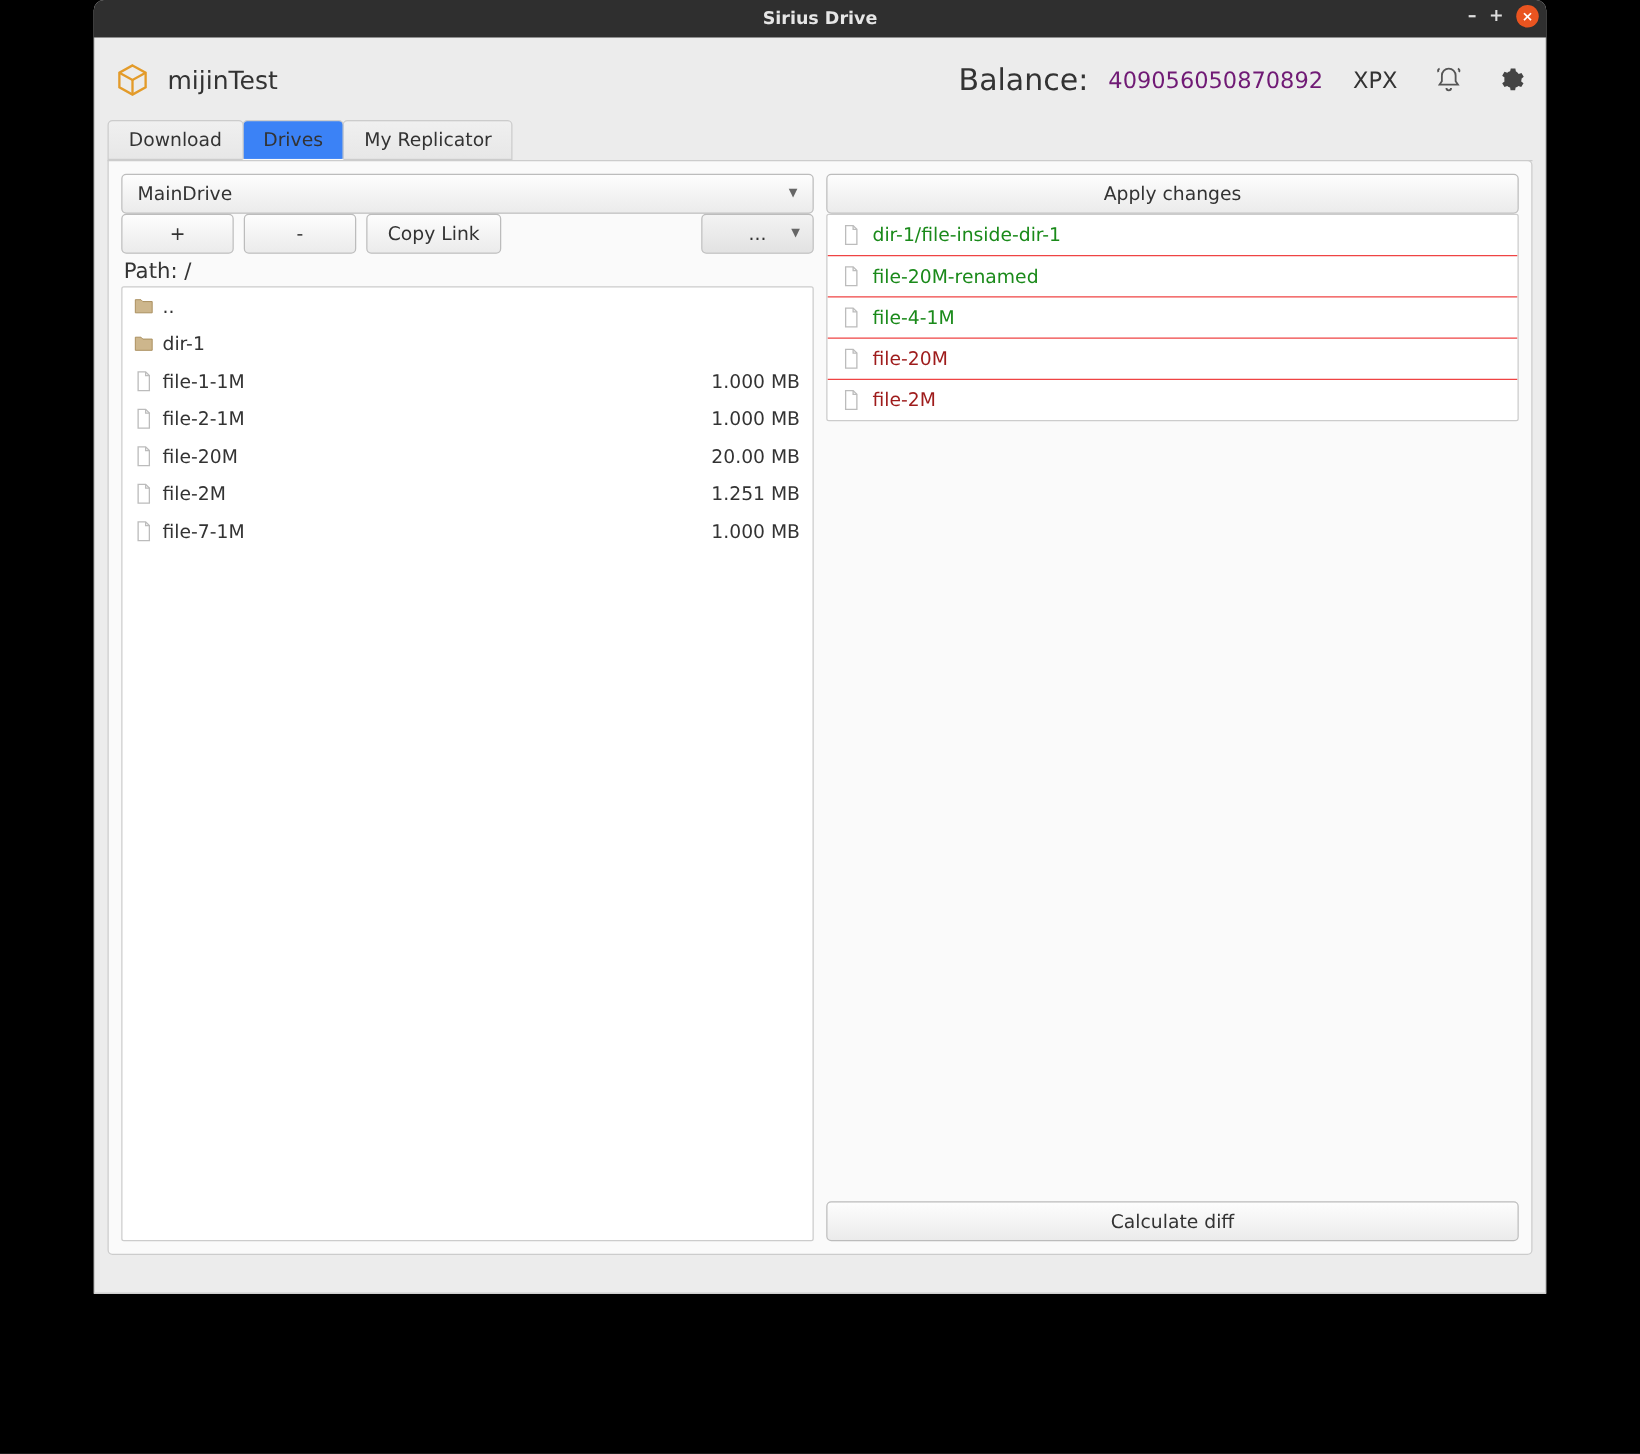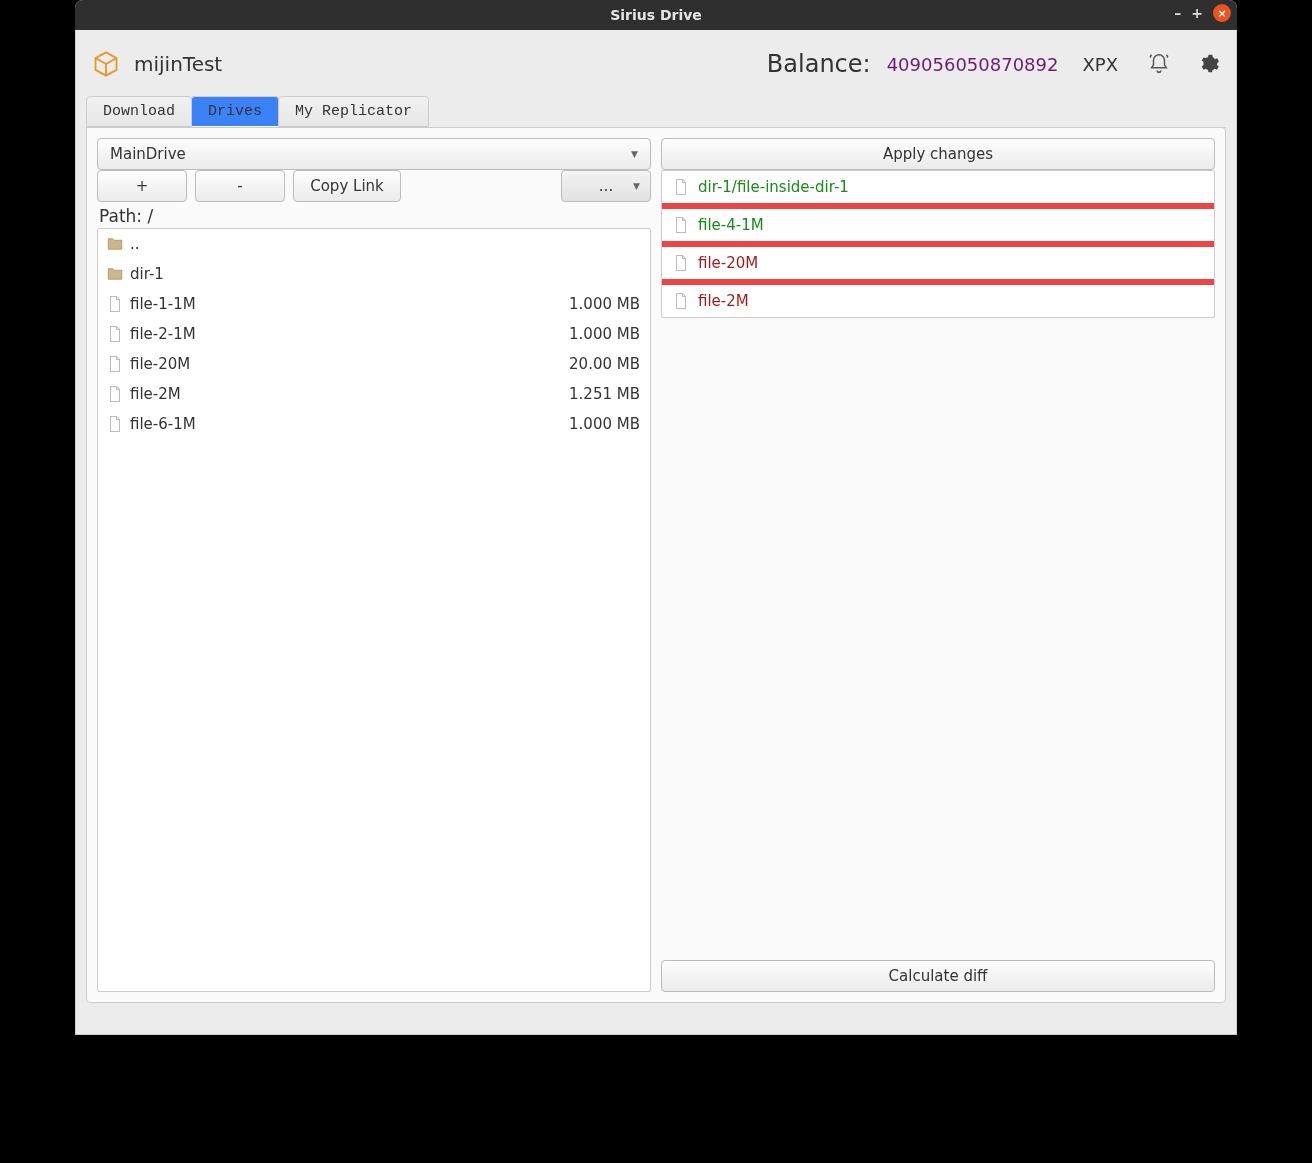--- a/index.html
+++ b/index.html
@@ -86,21 +86,20 @@
   .balance-value { font-size: 18px; color: #701a75; }
   .balance-unit { font-size: 18px; color: #333; margin-left: 10px; margin-right: 16px; }
   .icon-btn { color: #555; cursor: pointer; display: flex; }
   .icon-btn svg { width: 22px; height: 22px; }
 
   .tabs {
     display: flex;
     align-items: flex-end;
     border-bottom: 1px solid #ccc;
     margin-bottom: -1px;
-    font-family: Liberation Mono, monospace;
   }
   .tab {
     padding: 6px 16px;
     border: 1px solid #ccc;
     border-bottom: 1px solid #ccc;
     background: linear-gradient(#f0f0f0, #e7e7e7);
     border-radius: 4px 4px 0 0;
     margin-right: 0;
     font-size: 15px;
     color: #333;
@@ -214,21 +213,21 @@
     border: 1px solid #ccc;
     background: #fff;
     border-radius: 2px;
     overflow: hidden;
   }
   .change-row {
     display: flex;
     align-items: center;
     gap: 8px;
     padding: 7px 10px;
-    border-bottom: 6px solid #ef4444;
+    border-bottom: 1px solid #ef4444;
     font-size: 15px;
   }
   .change-row:last-child { border-bottom: none; }
   .change-row.added { color: #1a8a1a; }
   .change-row.removed { color: #9e1b1b; }
 
   .bottom-btn { width: 100%; }
   .col-bottom { margin-top: auto; }
 
   .filelist-right-filler { flex: 1; }
@@ -378,21 +377,21 @@
                   <div class="filecell size">1.251 MB</div>
                 </div>
                 <div class="filerow">
                   <div class="filecell iconname">
                     <span class="file-ico">
                       <svg viewBox="0 0 24 24" fill="#fff" stroke="#bcbcbc" stroke-width="1.4">
                         <path d="M6 2h8l4 4v16H6z"></path>
                         <path d="M14 2v4h4" fill="none"></path>
                       </svg>
                     </span>
-                    <span>file-6-1M</span>
+                    <span>file-7-1M</span>
                   </div>
                   <div class="filecell size">1.000 MB</div>
                 </div>
               </div>
           </div>
 
         </div>
 
         <div class="col-right">
           <div class="btn wide">Apply changes</div>
@@ -407,20 +406,29 @@
                 </span>
                 <span>dir-1/file-inside-dir-1</span>
               </div>
               <div class="change-row added">
                 <span class="file-ico">
                   <svg viewBox="0 0 24 24" fill="#fff" stroke="#bcbcbc" stroke-width="1.4">
                     <path d="M6 2h8l4 4v16H6z"></path>
                     <path d="M14 2v4h4" fill="none"></path>
                   </svg>
                 </span>
+                <span>file-20M-renamed</span>
+              </div>
+              <div class="change-row added">
+                <span class="file-ico">
+                  <svg viewBox="0 0 24 24" fill="#fff" stroke="#bcbcbc" stroke-width="1.4">
+                    <path d="M6 2h8l4 4v16H6z"></path>
+                    <path d="M14 2v4h4" fill="none"></path>
+                  </svg>
+                </span>
                 <span>file-4-1M</span>
               </div>
               <div class="change-row removed">
                 <span class="file-ico">
                   <svg viewBox="0 0 24 24" fill="#fff" stroke="#bcbcbc" stroke-width="1.4">
                     <path d="M6 2h8l4 4v16H6z"></path>
                     <path d="M14 2v4h4" fill="none"></path>
                   </svg>
                 </span>
                 <span>file-20M</span>

